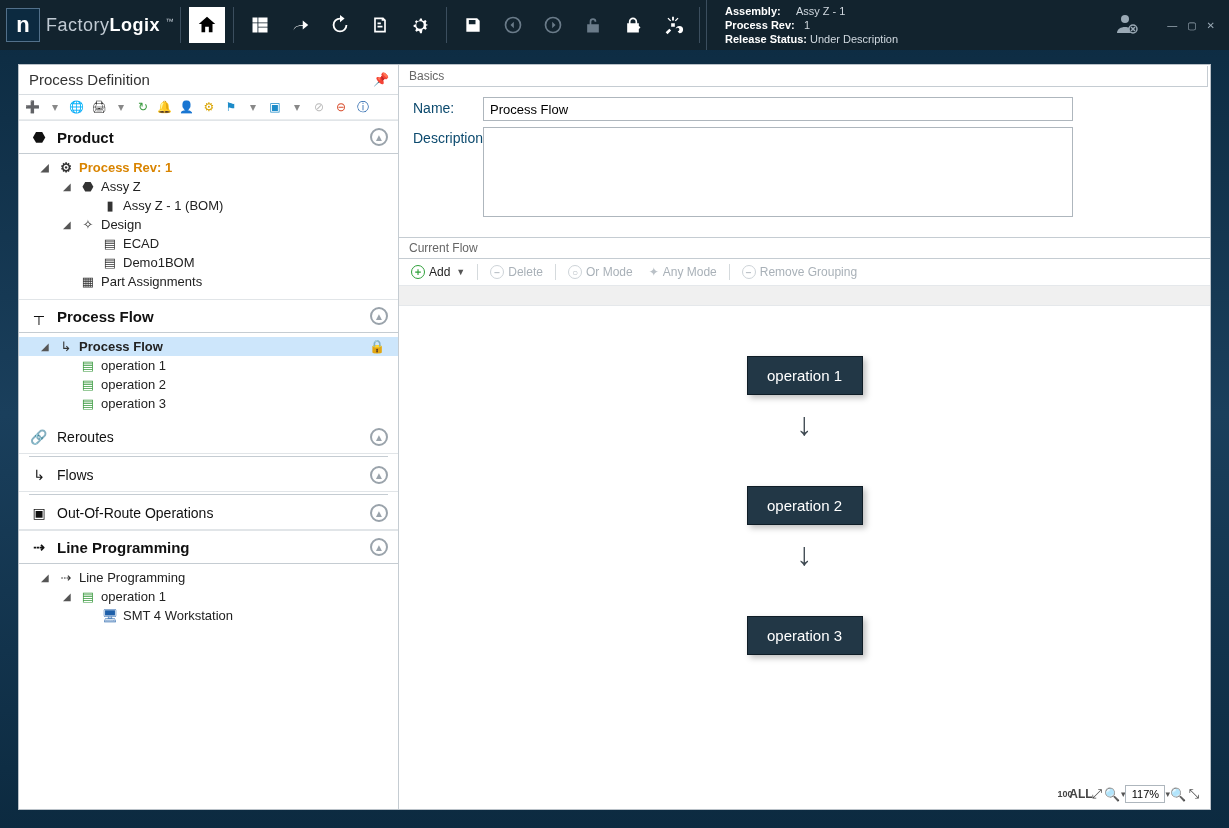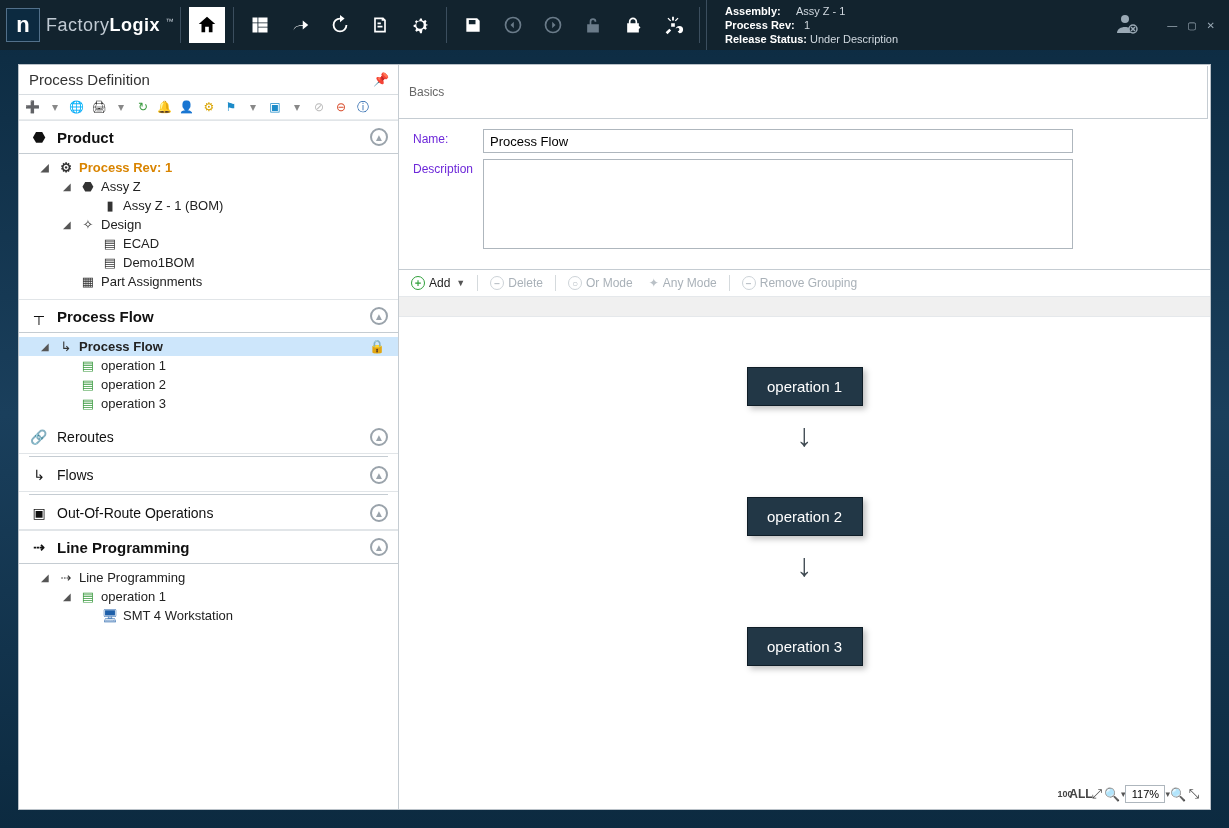--- a/index.html
+++ b/index.html
@@ -108,24 +108,24 @@
   .tree-row.lvl2{padding-left:66px;}
   .tree-row .expander{width:12px;color:#555;font-size:10px;margin-right:4px;display:inline-block;}
   .tree-row .ticon{width:18px;text-align:center;margin-right:4px;color:#333;font-size:13px;}
   .tree-row.highlight{color:#d98400;font-weight:600;}
   .tree-row.selected{background:#cde6fb;}
   .tree-row.selected .lock{margin-left:auto;margin-right:6px;color:#222;}
   hr.sec-sep{border:none;border-top:1px solid #c5ccd2;margin:2px 10px;}
 
   
   .main{flex:1;display:flex;flex-direction:column;background:#fff;}
-  .panel-label{font-size:12px;color:#666;padding:19px 10px;border:1px solid #c5ccd2;border-left:none;border-top:none;margin:1px 2px 0 0;}
+  .panel-label{font-size:12px;color:#666;padding:3px 10px;border:1px solid #c5ccd2;border-left:none;border-top:none;margin:1px 2px 0 0;}
   .form-area{padding:10px 14px 14px 14px;border-bottom:1px solid #c5ccd2;}
   .frow{display:flex;align-items:flex-start;margin-bottom:6px;}
-  .frow label{width:70px;font-size:12px;color:#6d28d9;padding-top:3px;}
+  .frow label{width:70px;font-size:14px;color:#0c4a6e;padding-top:3px;}
   .frow input[type=text], .frow textarea{
     border:1px solid #aeb6bd;padding:3px 6px;font-size:13px;font-family:inherit;resize:none;
   }
   .frow input[type=text]{width:590px;height:24px;}
   .frow textarea{width:590px;height:90px;}
 
   .cf-label{font-size:12px;color:#666;padding:3px 10px;border-bottom:1px solid #c5ccd2;}
   .cf-toolbar{display:flex;align-items:center;gap:8px;padding:4px 8px;border-bottom:1px solid #e5e8eb;font-size:12px;}
   .cf-toolbar .tbitem{display:flex;align-items:center;gap:4px;cursor:pointer;padding:2px 4px;}
   .cf-toolbar .tbitem.disabled{color:#a9b1b8;cursor:default;}
@@ -398,20 +398,21 @@
       <div class="frow">
         <label>Name:</label>
         <input type="text" value="Process Flow" style="">
       </div>
       <div class="frow">
         <label>Description</label>
         <textarea style=""></textarea>
       </div>
     </div>
 
+    <div class="cf-label">Current Flow</div>
     <div class="cf-toolbar">
       <div class="tbitem">
         <span class="ticon2 green">＋</span>
         <span>Add</span>
         <span style="font-size:9px;color:#555;margin-left:2px;">▼</span>
       </div>
       <span class="vsep"></span>
       <div class="tbitem disabled">
         <span class="ticon2 grey">−</span>
         <span>Delete</span>

